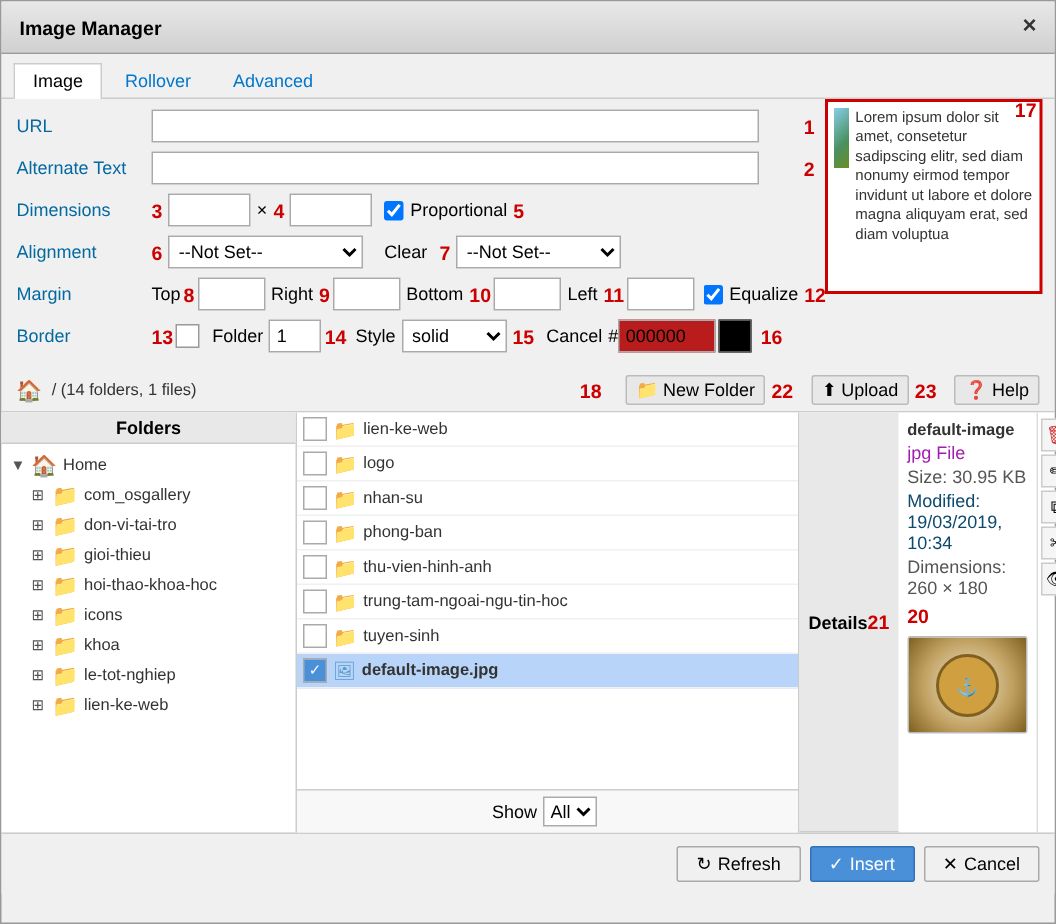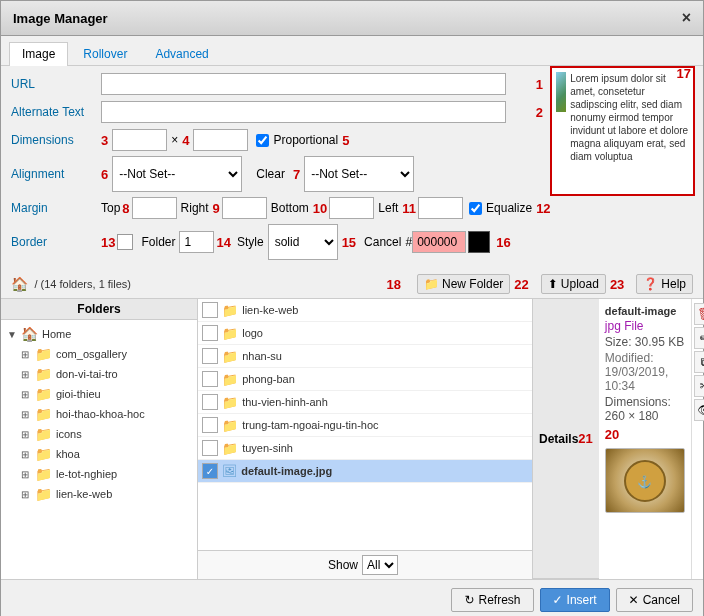--- a/index.html
+++ b/index.html
@@ -12,21 +12,21 @@
     .tab { padding: 4px 12px; cursor: pointer; border: 1px solid transparent; border-bottom: none; margin-right: 2px; font-size: 12px; }
     .tab.active { background: #fff; border-color: #ccc; border-bottom-color: #fff; margin-bottom: -1px; }
     .tab.blue { color: #0077cc; }
     .form-row { display: flex; align-items: center; margin-bottom: 4px; min-height: 24px; }
     .form-label { width: 90px; color: #0369a1; flex-shrink: 0; }
     .form-input { flex: 1; height: 22px; border: 1px solid #aaa; background: #fff; padding: 2px 4px; }
     .dim-input { width: 55px; height: 22px; border: 1px solid #aaa; background: #fff; padding: 2px 4px; }
     .x-sep { margin: 0 4px; }
     .prop-check { margin-left: 8px; }
     .prop-label { margin-left: 4px; }
-    .select-box { height: 36px; border: 1px solid #aaa; background: #fff; padding: 1px 2px; }
+    .select-box { height: 22px; border: 1px solid #aaa; background: #fff; padding: 1px 2px; }
     .align-select { width: 130px; }
     .clear-select { width: 110px; }
     .margin-input { width: 45px; height: 22px; border: 1px solid #aaa; background: #fff; padding: 2px 4px; }
     .border-check-box { width: 16px; height: 16px; border: 1px solid #999; background: #fff; margin-right: 4px; display: inline-block; }
     .colour-swatch { width: 22px; height: 22px; background: #000; border: 1px solid #555; display: inline-block; vertical-align: middle; margin-left: 2px; }
     .preview-img { width: 60px; height: 40px; background: linear-gradient(135deg, #87ceeb 0%, #4a9060 60%, #6b8e23 100%); float: left; margin-right: 4px; }
     .toolbar-row { display: flex; align-items: center; padding: 4px 10px; background: #f0f0f0; border-bottom: 1px solid #ccc; }
     .toolbar-row .home-icon { font-size: 14px; cursor: pointer; margin-right: 6px; }
     .toolbar-btn { display: flex; align-items: center; margin-left: 8px; cursor: pointer; padding: 2px 6px; background: #e8e8e8; border: 1px solid #bbb; border-radius: 2px; font-size: 11px; }
     .main-area { display: flex; height: 280px; background: #fff; }
@@ -155,21 +155,21 @@
       <span style="margin:0 4px;">Folder</span>
       <input type="text" style="width: 35px; height: 22px; border: 1px solid rgb(170, 170, 170); background: rgb(255, 255, 255); padding: 2px 4px;" value="1">
       <span class="num-label" style="margin:0 2px;">14</span>
       <span style="margin:0 4px;">Style</span>
       <select class="select-box" style="width:70px;">
         <option>solid</option>
       </select>
       <span class="num-label" style="margin:0 4px;">15</span>
       <span style="margin:0 4px;">Cancel</span>
       <span>#</span>
-      <input type="text" style="width: 54px; height: 22px; border: 1px solid rgb(170, 170, 170); background: #fca5a5; padding: 2px 4px;" value="000000">
+      <input type="text" style="width: 65px; height: 22px; border: 1px solid rgb(170, 170, 170); background: #b91c1c; padding: 2px 4px;" value="000000">
       <span class="colour-swatch"></span>
       <span class="num-label" style="margin-left:6px;">16</span>
     </div>
 
     <div style="position:absolute;top:0;right:8px;width:145px;min-height:130px;border:2px solid #cc0000;background:#fff;padding:4px;">
       <span class="num-label" style="position:absolute;top:-2px;right:2px;">17</span>
       <div style="display:flex;align-items:flex-start;margin-bottom:2px;">
         <div class="preview-img"></div>
         <span style="font-size:10px;color:#333;line-height:1.3;">Lorem ipsum dolor sit amet, consetetur sadipscing elitr, sed diam nonumy eirmod tempor invidunt ut labore et dolore magna aliquyam erat, sed diam voluptua</span>
       </div>
@@ -303,21 +303,21 @@
     <div class="details-panel">
       <div class="details-header">
         <span>Details</span>
         <span class="num-label">21</span>
       </div>
       <div style="display:flex;flex:1;">
         <div class="details-content">
           <div class="details-name">default-image</div>
           <div style="color:#a21caf;margin-bottom:2px;">jpg File</div>
           <div style="color:#555;margin-bottom:2px;">Size: 30.95 KB</div>
-          <div style="color:#737373;margin-bottom:2px;">Modified: 19/03/2019, 10:34</div>
+          <div style="color:#0c4a6e;margin-bottom:2px;">Modified: 19/03/2019, 10:34</div>
           <div style="color:#555;margin-bottom:4px;">Dimensions: 260 × 180</div>
           <span class="num-label">20</span>
           
           <div style="width:80px;height:65px;margin:6px auto;background:radial-gradient(circle at 50% 50%, #f0e8d0 0%, #c0a060 60%, #806020 100%);border:1px solid #bbb;display:flex;align-items:center;justify-content:center;border-radius:2px;">
             <svg width="60" height="50" viewBox="0 0 60 50">
               <circle cx="30" cy="25" r="20" fill="#d0a040" stroke="#806020" stroke-width="2"></circle>
               <text x="30" y="30" text-anchor="middle" font-size="16" fill="#604010">⚓</text>
             </svg>
           </div>
         </div>

